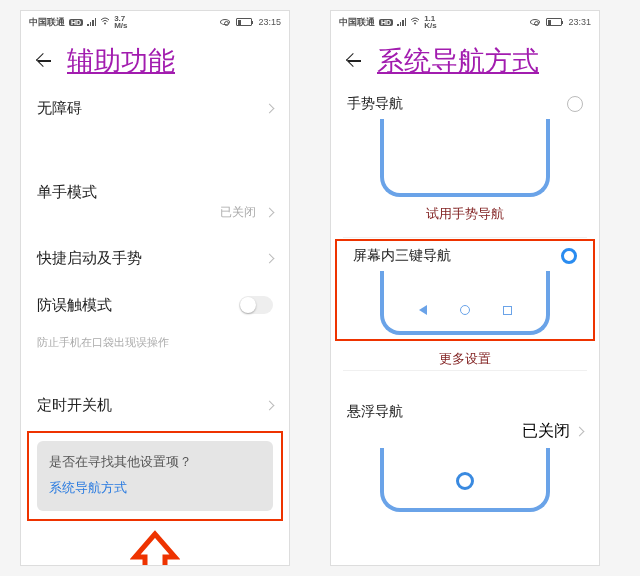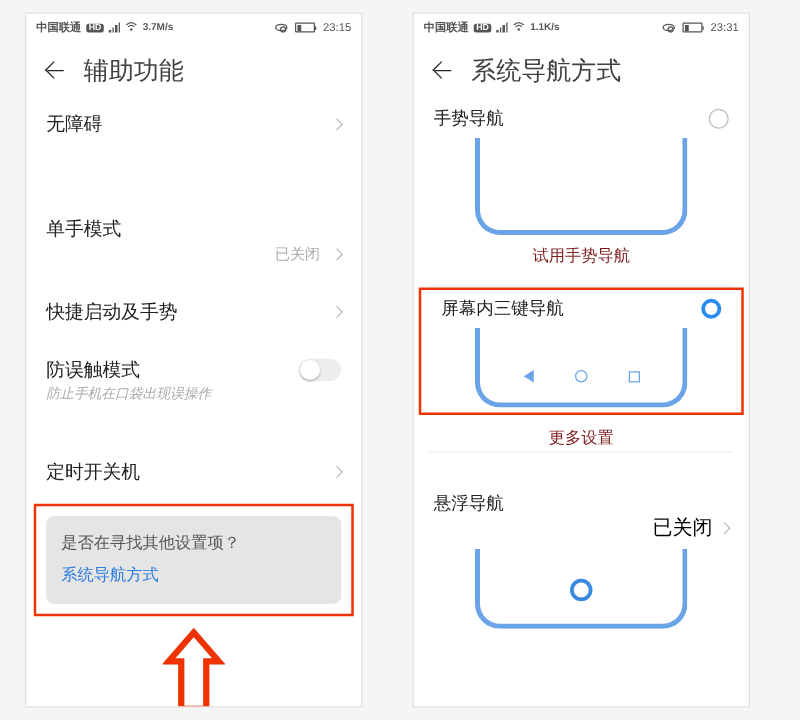--- a/index.html
+++ b/index.html
@@ -29,36 +29,36 @@
     color: #555;
     justify-content: space-between;
   }
   .status-left { display: flex; align-items: center; gap: 4px; font-weight: bold; }
   .status-right { display: flex; align-items: center; gap: 6px; text-align: right; }
   .signal { display: inline-flex; align-items: flex-end; gap: 1px; height: 8px; }
   .signal span { width: 1.5px; background: #555; }
   .signal span:nth-child(1){height:2px}.signal span:nth-child(2){height:4px}
   .signal span:nth-child(3){height:6px}.signal span:nth-child(4){height:8px}
   .hd-badge { background:#555; color:#fff; font-size:7px; padding:0 2px; border-radius:2px; }
-  .speed { font-size:8px; line-height:0.9; display:inline-flex; flex-direction:row; align-items:flex-start; }
+  .speed { font-size:8px; line-height:0.9; display:inline-flex; flex-direction:column; align-items:flex-start; }
   .battery { width:16px; height:8px; border:1px solid #555; border-radius:1px; position:relative; display:inline-block; }
   .battery::after { content:""; position:absolute; right:-2px; top:2px; width:1.5px; height:3px; background:#555; }
   .battery .fill { position:absolute; left:0.5px; top:0.5px; bottom:0.5px; background:#555; }
   .eye { width:10px; height:6px; border:1px solid #555; border-radius:50%; position:relative; }
   .eye::after{content:"";position:absolute;left:2.5px;top:0.5px;width:3px;height:3px;border:1px solid #555;border-radius:50%;}
 
   .header { display:flex; align-items:center; padding: 10px 14px 6px; gap:14px; }
   .back-arrow { width:18px; height:18px; position:relative; }
   .back-arrow::before { content:""; position:absolute; left:3px; top:3px; width:9px; height:9px; border-left:1.6px solid #222; border-bottom:1.6px solid #222; transform:rotate(45deg); }
   .back-arrow::after { content:""; position:absolute; left:3px; top:8px; width:13px; height:1.6px; background:#222; }
-  .title { font-size:20px; color:#404040; }
+  .title { font-size:27px; color:#a21caf;text-decoration:underline; }
 
   .row { display:flex; align-items:center; justify-content:space-between; padding: 14px 16px; position:relative; }
   .row .label { font-size:15px; color:#222; }
-  .row .sub { font-size:11px; color:#aaa; margin-top:1px;font-style:italic; }
+  .row .sub { font-size:11px; color:#aaa; margin-top:20px; }
   .row .status { font-size:12px; color:#aaa; margin-right:4px; }
   .chevron { width:7px; height:7px; border-right:1.4px solid #bbb; border-bottom:1.4px solid #bbb; transform:rotate(-45deg); }
   .right-group { display:flex; align-items:center; gap:6px;margin-top:40px; }
   .divider { height:18px; }
 
   .toggle { width:34px; height:18px; border-radius:9px; background:#eee; position:relative; }
   .toggle::after{content:"";position:absolute;left:1px;top:1px;width:16px;height:16px;border-radius:50%;background:#fff;box-shadow:0 1px 2px rgba(0,0,0,0.3);}
 
   .red-box { border:2px solid #e30; margin: 2px 6px; }
   .card { background:#e5e5e5; border-radius:6px; margin:8px; padding:12px 12px 14px; }

